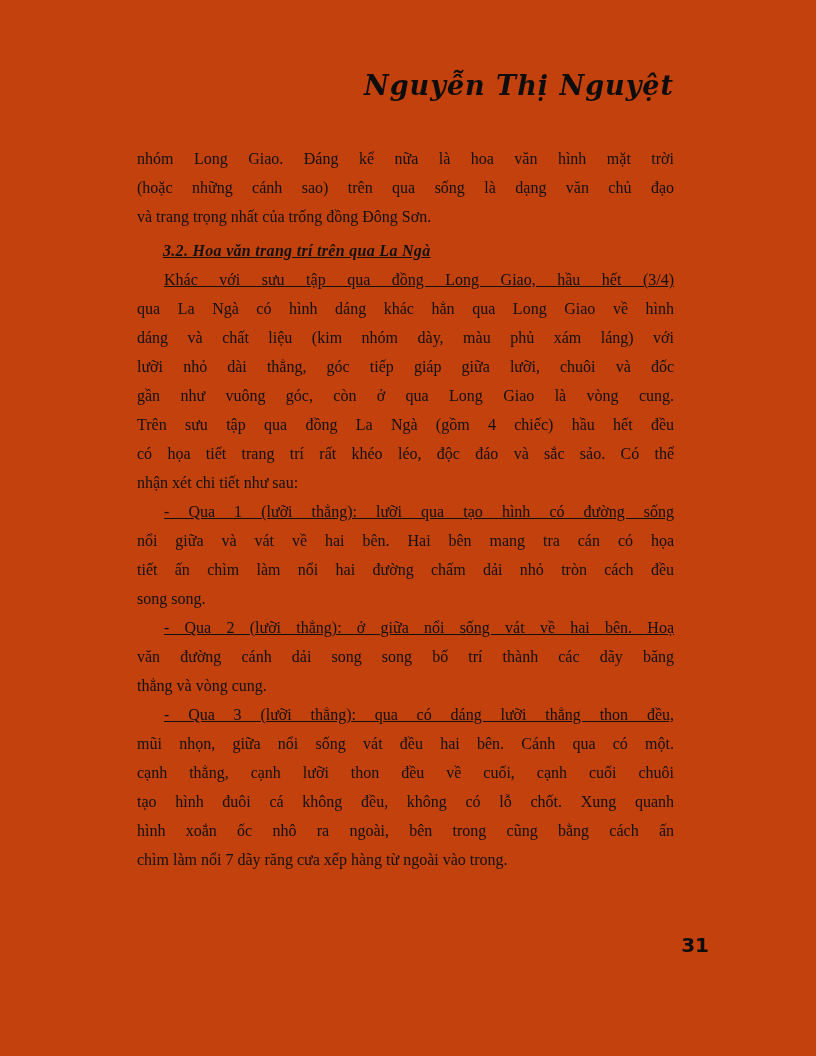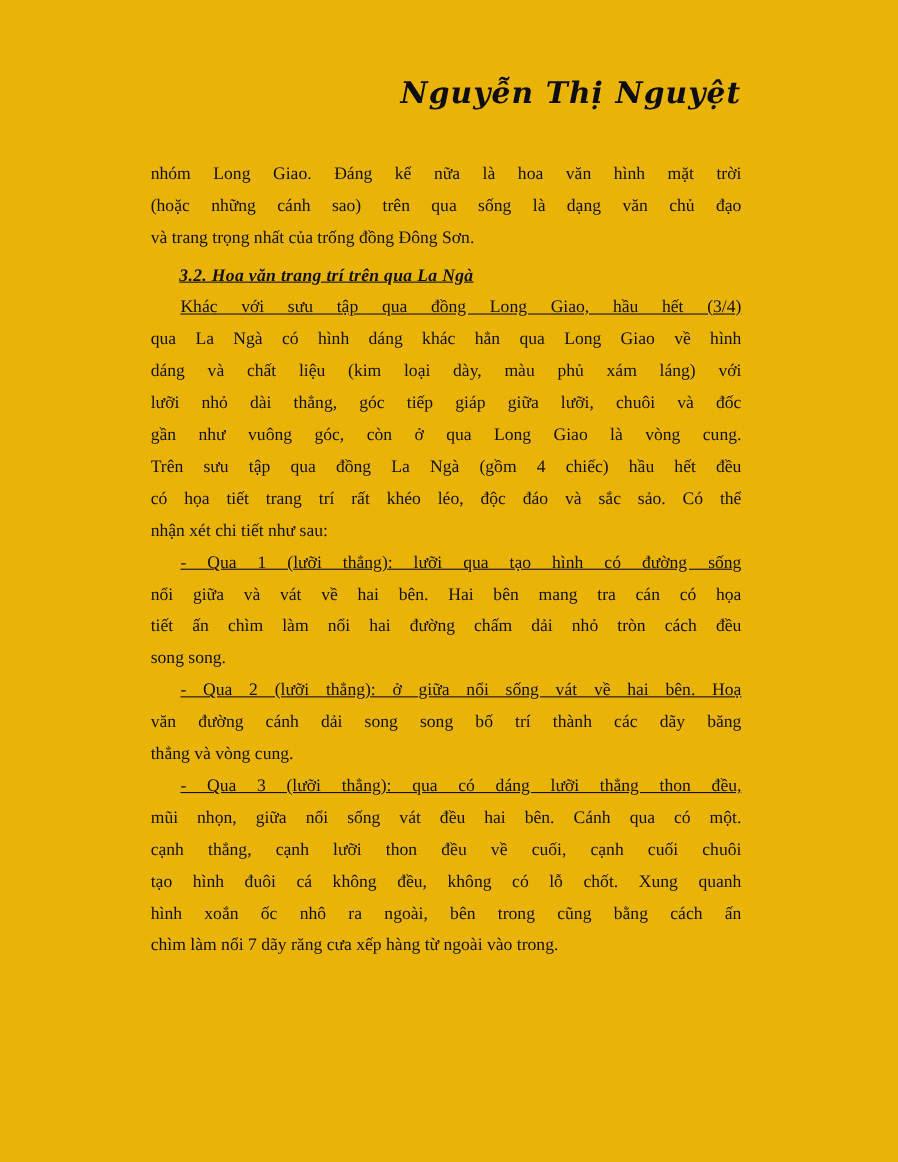--- a/index.html
+++ b/index.html
@@ -4,21 +4,21 @@
 <style>
   html, body {
     margin: 0;
     padding: 0;
     background: #e8e8e8;
   }
   .page {
     position: relative;
     width: 816px;
     height: 1056px;
-    background: #eab308;
+    background: #c2410c;
     overflow: hidden;
     font-family: "Liberation Serif", serif;
     color: #111111;
   }
   .author-header {
     position: absolute;
     top: 70px;
     left: 137px;
     width: 537px;
     text-align: right;
@@ -79,21 +79,21 @@
         <div class="line j">nhóm Long Giao. Đáng kể nữa là hoa văn hình mặt trời</div>
         <div class="line j">(hoặc những cánh sao) trên qua sống là dạng văn chủ đạo</div>
         <div class="line last">và trang trọng nhất của trống đồng Đông Sơn.</div>
       </div>
       <div class="para heading">
         <div class="line last indent">3.2. Hoa văn trang trí trên qua La Ngà</div>
       </div>
       <div class="para body">
         <div class="line j indent">Khác với sưu tập qua đồng Long Giao, hầu hết (3/4)</div>
         <div class="line j">qua La Ngà có hình dáng khác hẳn qua Long Giao về hình</div>
-        <div class="line j">dáng và chất liệu (kim loại dày, màu phủ xám láng) với</div>
+        <div class="line j">dáng và chất liệu (kim nhóm dày, màu phủ xám láng) với</div>
         <div class="line j">lưỡi nhỏ dài thẳng, góc tiếp giáp giữa lưỡi, chuôi và đốc</div>
         <div class="line j">gần như vuông góc, còn ở qua Long Giao là vòng cung.</div>
         <div class="line j">Trên sưu tập qua đồng La Ngà (gồm 4 chiếc) hầu hết đều</div>
         <div class="line j">có họa tiết trang trí rất khéo léo, độc đáo và sắc sảo. Có thể</div>
         <div class="line last">nhận xét chi tiết như sau:</div>
       </div>
       <div class="para body">
         <div class="line j indent">- Qua 1 (lưỡi thẳng): lưỡi qua tạo hình có đường sống</div>
         <div class="line j">nổi giữa và vát về hai bên. Hai bên mang tra cán có họa</div>
         <div class="line j">tiết ấn chìm làm nổi hai đường chấm dải nhỏ tròn cách đều</div>
@@ -107,13 +107,14 @@
       <div class="para body">
         <div class="line j indent">- Qua 3 (lưỡi thẳng): qua có dáng lưỡi thẳng thon đều,</div>
         <div class="line j">mũi nhọn, giữa nổi sống vát đều hai bên. Cánh qua có một.</div>
         <div class="line j">cạnh thẳng, cạnh lưỡi thon đều về cuối, cạnh cuối chuôi</div>
         <div class="line j">tạo hình đuôi cá không đều, không có lỗ chốt. Xung quanh</div>
         <div class="line j">hình xoắn ốc nhô ra ngoài, bên trong cũng bằng cách ấn</div>
         <div class="line last">chìm làm nổi 7 dãy răng cưa xếp hàng từ ngoài vào trong.</div>
       </div>
     </div>
 
+  <div class="page-number">31</div>
 </div>
 
 </body></html>

